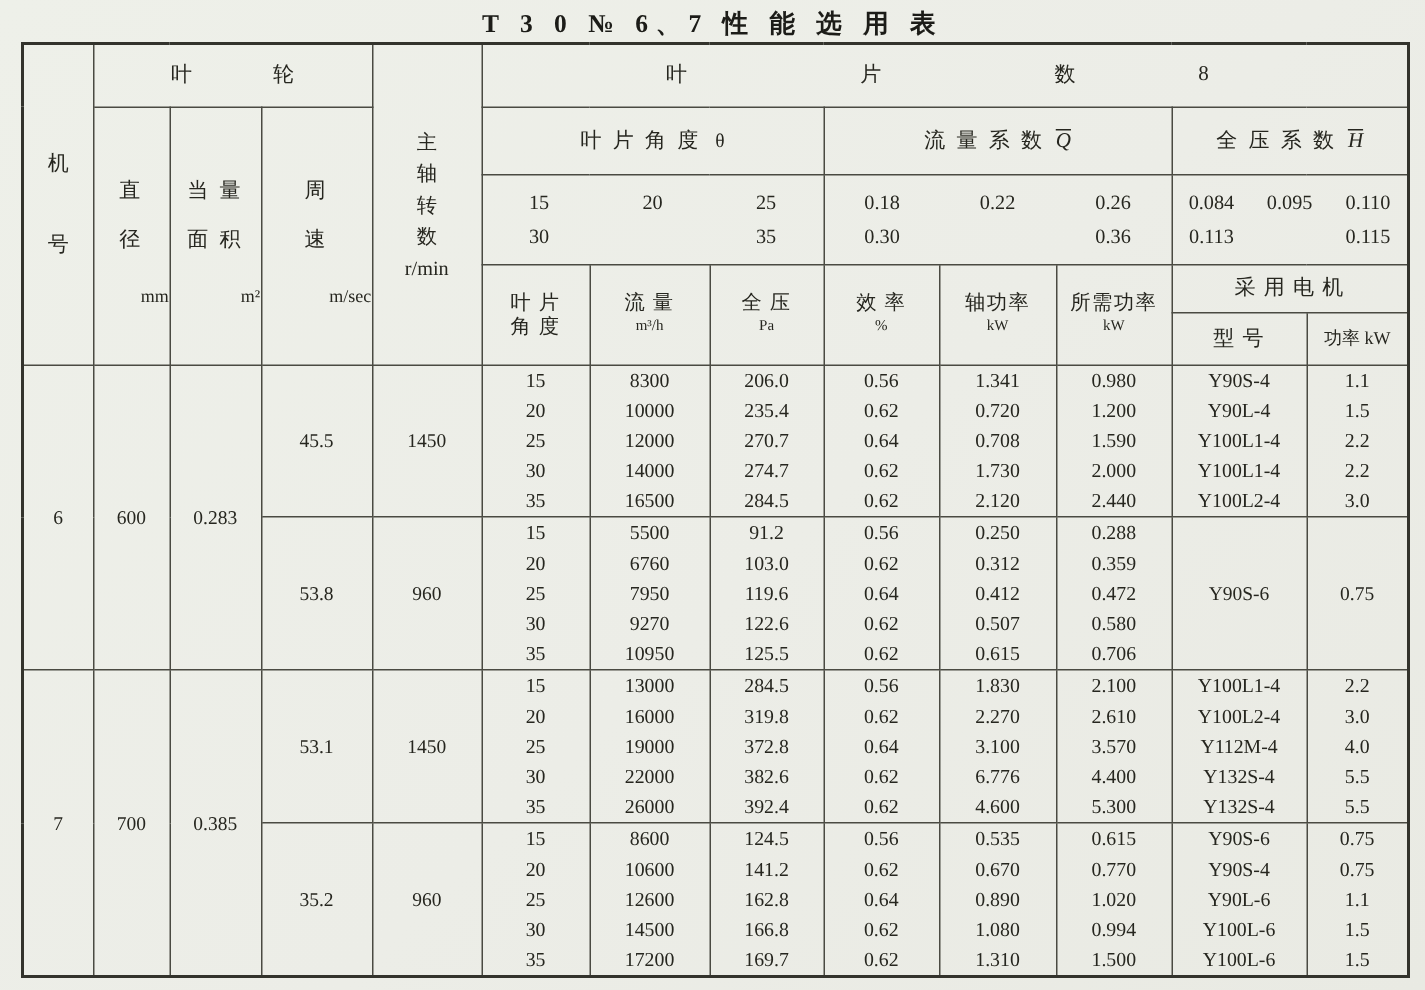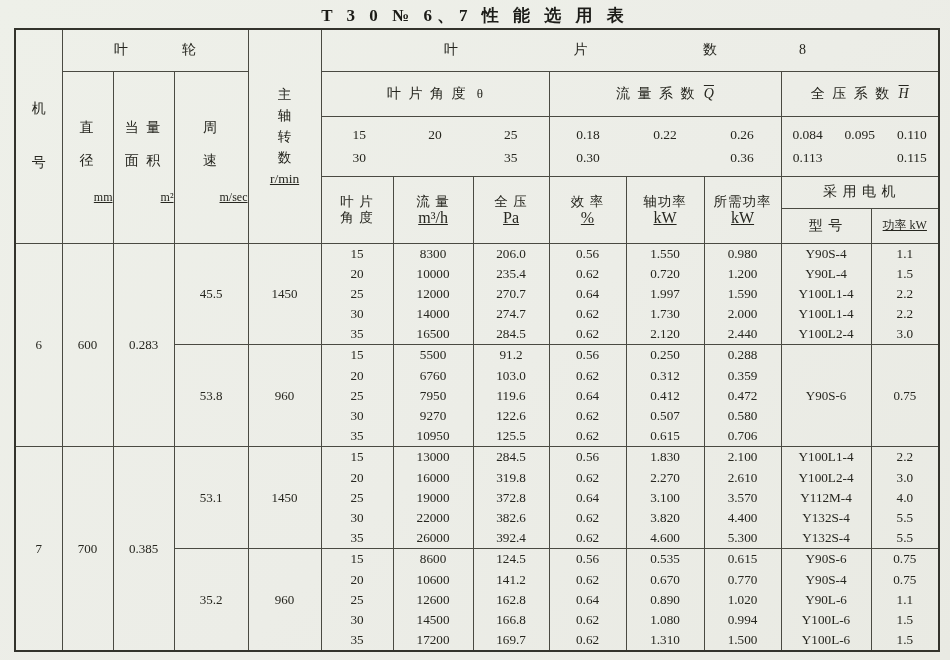--- a/index.html
+++ b/index.html
@@ -18,21 +18,21 @@
     position:absolute;left:14px;top:28px;width:924px;
     border-collapse:collapse;table-layout:fixed;
     border:2px solid #33332c;
   }
   #main th,#main td{
     border:1px solid #4a4a42;padding:0;margin:0;
     text-align:center;vertical-align:middle;
     font-weight:normal;font-size:13px;color:#26261f;
   }
   .cn{font-size:14px;letter-spacing:1px;font-family:Liberation Serif, serif;}
-  .unit{font-size:12px;letter-spacing:0;text-decoration:underline;}
+  .unit{font-size:12px;letter-spacing:0;}
   
   .vpair{display:flex;flex-direction:column;align-items:center;justify-content:center;gap:36px;font-size:14px;}
   
   .sub3 .ch{line-height:33px;font-size:14px;letter-spacing:2px;}
   .sub3 .unit{margin-top:13px;line-height:14px;text-align:right;}
   
   .rpmstack div{line-height:21px;font-size:13.5px;}
   
   .impeller{display:flex;justify-content:center;gap:54px;font-size:14px;}
   
@@ -41,21 +41,21 @@
   
   .coefhead{font-size:14px;letter-spacing:2px;text-align:center;}
   .ovl{text-decoration:overline;font-style:italic;font-size:14px;font-family:"Liberation Serif",serif;margin-left:4px;}
   .sym{font-size:13px;margin-left:6px;}
   
   .minigrid{display:grid;grid-template-columns:1fr 1fr 1fr;}
   .minigrid span{line-height:23px;font-size:13.5px;}
   
   .h2l div{line-height:16px;}
   .h2l .l{font-size:13.5px;letter-spacing:1px;}
-  .h2l .unit{font-size:16px;}
+  .h2l .unit{font-size:10px;}
   
   .stack div{height:20.2px;line-height:20.2px;font-size:13.2px;}
 </style>
 </head>
 <body>
 
 <div id="title">T 3 0  № 6、7 性 能 选 用 表</div>
 
 <table id="main">
   <colgroup>
@@ -247,23 +247,23 @@
           <div class="stack">
             <div>0.56</div>
             <div>0.62</div>
             <div>0.64</div>
             <div>0.62</div>
             <div>0.62</div>
           </div>
         </td>
         <td>
           <div class="stack">
-            <div>1.550</div>
+            <div>1.341</div>
             <div>0.720</div>
-            <div>1.997</div>
+            <div>0.708</div>
             <div>1.730</div>
             <div>2.120</div>
           </div>
         </td>
         <td>
           <div class="stack">
             <div>0.980</div>
             <div>1.200</div>
             <div>1.590</div>
             <div>2.000</div>
@@ -389,21 +389,21 @@
             <div>0.64</div>
             <div>0.62</div>
             <div>0.62</div>
           </div>
         </td>
         <td>
           <div class="stack">
             <div>1.830</div>
             <div>2.270</div>
             <div>3.100</div>
-            <div>3.820</div>
+            <div>6.776</div>
             <div>4.600</div>
           </div>
         </td>
         <td>
           <div class="stack">
             <div>2.100</div>
             <div>2.610</div>
             <div>3.570</div>
             <div>4.400</div>
             <div>5.300</div>

